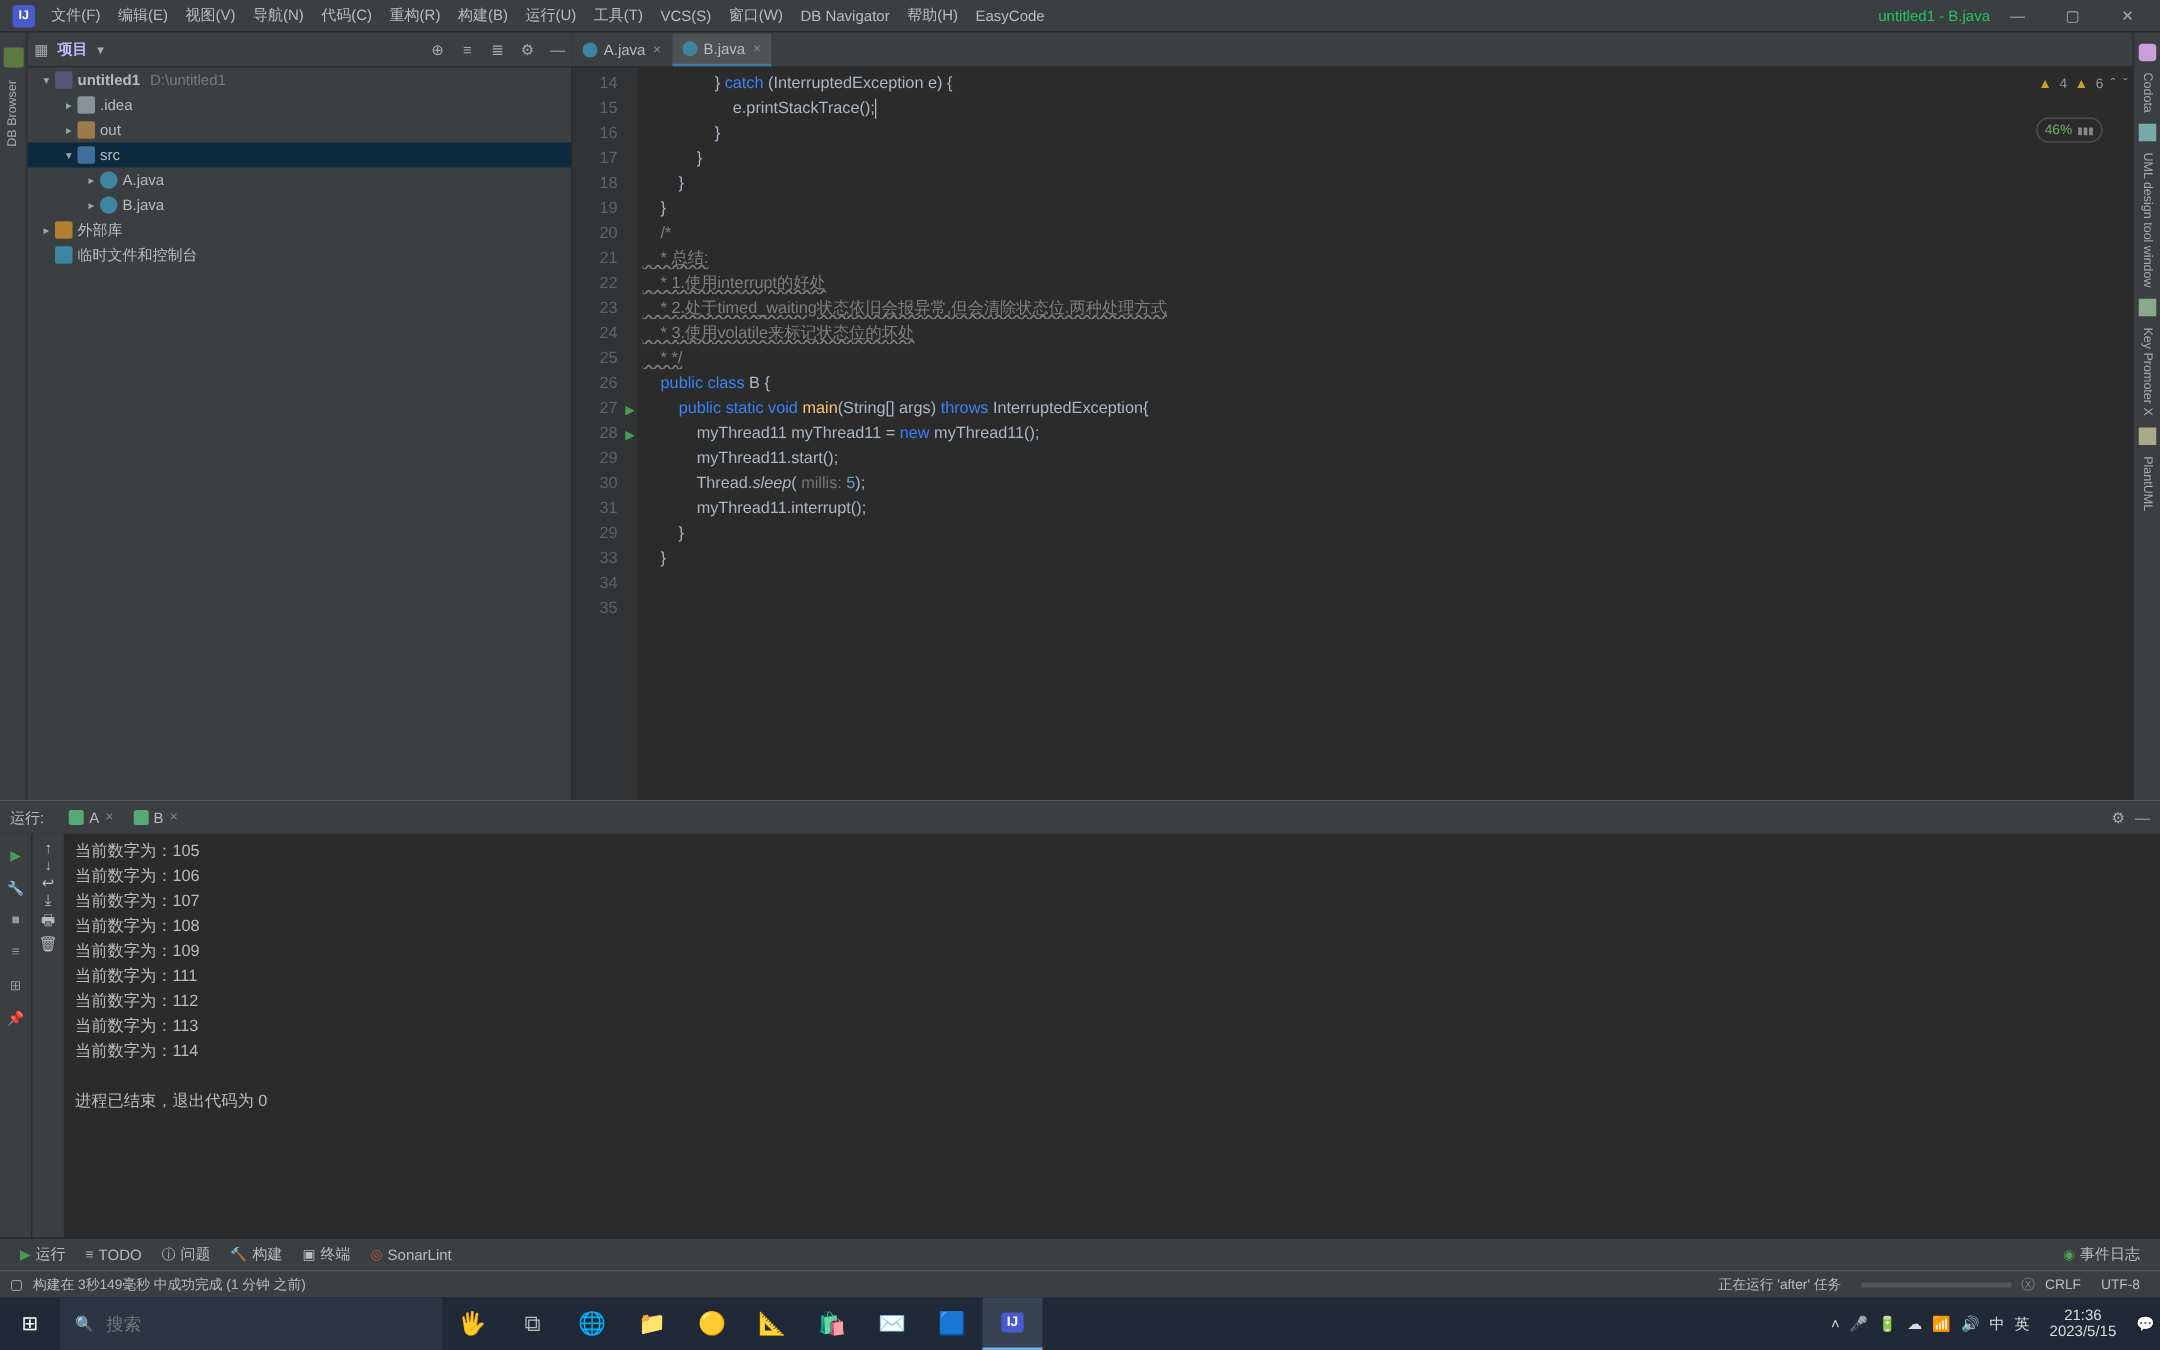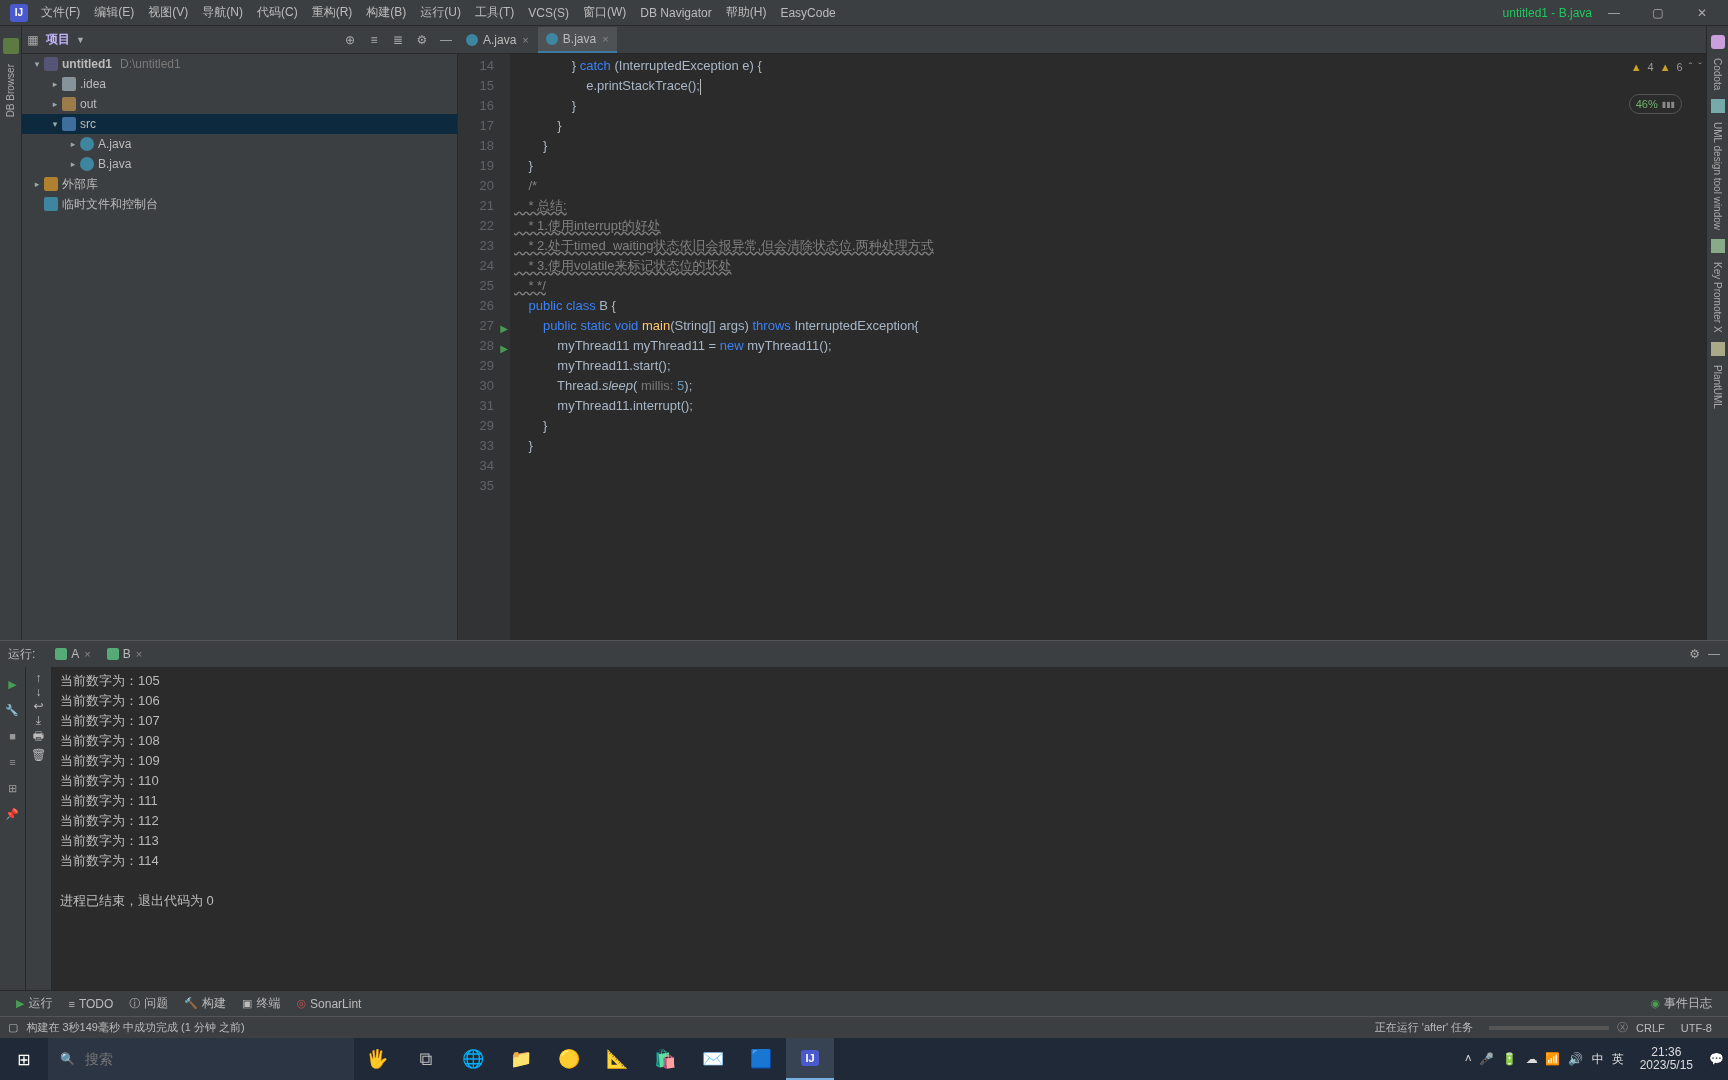--- a/index.html
+++ b/index.html
@@ -307,21 +307,20 @@
       <div class="btn">⤓</div>
       <div class="btn">🖶</div>
       <div class="btn">🗑</div>
     </div>
     <div class="run-out" id="runout">
         <div class="ol">当前数字为：105</div>
         <div class="ol">当前数字为：106</div>
         <div class="ol">当前数字为：107</div>
         <div class="ol">当前数字为：108</div>
         <div class="ol">当前数字为：109</div>
-        <div class="ol">当前数字为：110</div>
         <div class="ol">当前数字为：111</div>
         <div class="ol">当前数字为：112</div>
         <div class="ol">当前数字为：113</div>
         <div class="ol">当前数字为：114</div>
         <div class="ol"></div>
         <div class="ol">进程已结束，退出代码为 0</div>
       </div>
   </div>
 </div>
 

